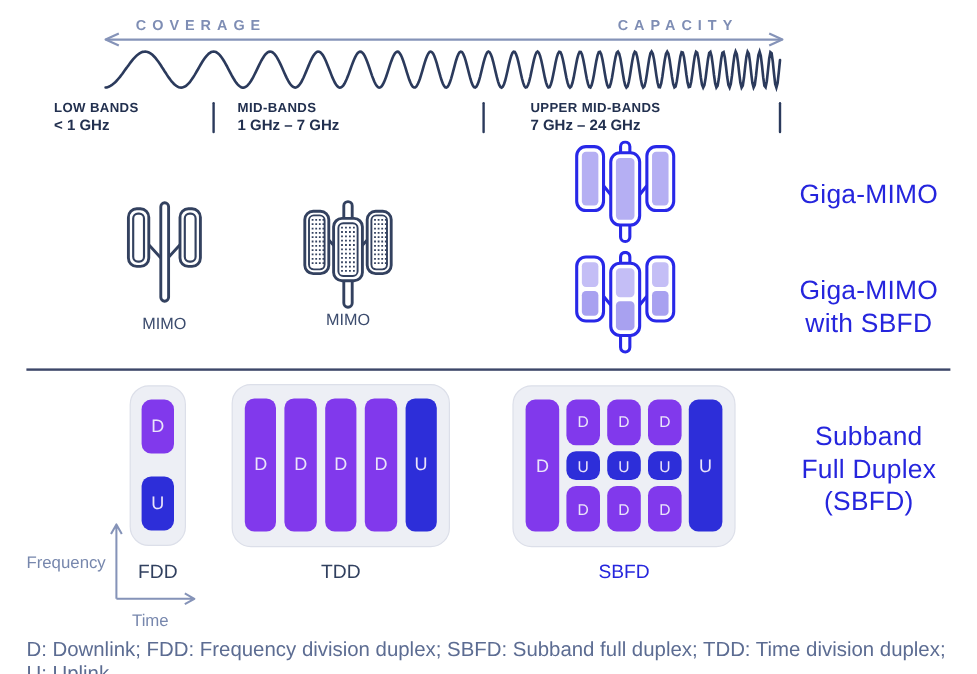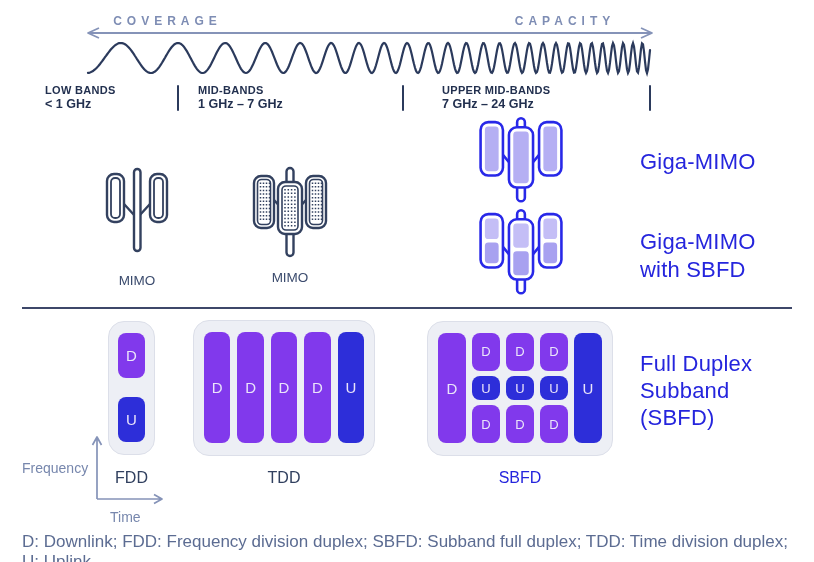--- a/index.html
+++ b/index.html
@@ -8,22 +8,22 @@
   .abs{position:absolute;}
 
   
   .cap-label{font-size:12px;font-weight:700;letter-spacing:5px;color:#7e8db4;text-align:center;}
   .band{width:170px;text-align:left;color:#22304f;}
   .band .bname{font-size:11px;font-weight:700;letter-spacing:.3px;line-height:13px;}
   .band .brange{font-size:12.5px;font-weight:600;line-height:15px;}
   .tick{width:2px;height:26px;background:#2b3a5c;border-radius:1px;}
 
   
-  .ant-label{font-size:13.5px;color:#3c4c6e;text-align:center;line-height:18px;margin-top:11px;}
-  .blue-head{font-size:22px;font-weight:500;color:#2525dd;line-height:28px;letter-spacing:.2px;}
+  .ant-label{font-size:13.5px;color:#3c4c6e;text-align:center;line-height:18px;}
+  .blue-head{font-size:22px;font-weight:500;color:#2525dd;text-align:center;line-height:28px;letter-spacing:.2px;}
 
   .divider{height:2px;background:#3d4769;}
 
   
   .panel{background:#edeff5;border:1.5px solid #dcdfe9;border-radius:16px;box-sizing:border-box;
          display:flex;}
   .panel-v{flex-direction:column;justify-content:space-between;padding:11px 9px 12px 9px;}
   .panel-h{flex-direction:row;gap:7px;padding:11px 10px 12px 10px;}
   .blk{border-radius:8px;display:flex;align-items:center;justify-content:center;
        color:#eae4fa;font-weight:500;font-size:15px;}
@@ -216,22 +216,22 @@
           <span>D</span>
         </div>
       </div>
       <div class="blk bar u">
         <span>U</span>
       </div>
     </div>
   <div class="abs duplex-label blue" style="left:427px;top:469px;width:186px;">SBFD</div>
 
   <div class="abs blue-head" style="left:640px;top:350px;width:168px;line-height:27px;">
+    <div>Subband</div>
     <div>Full Duplex</div>
-    <div>Subband</div>
     <div>(SBFD)</div>
   </div>
 
   <svg class="abs" style="left:85px;top:428px;" width="90" height="78" viewBox="0 0 90 78">
     <g stroke="#8593b8" stroke-width="1.7" fill="none" stroke-linejoin="round">
       <path d="M12 71 V10 M7.5 17 L12 9 L16.5 17"></path>
       <path d="M12 71 H76 M69 66.5 L77 71 L69 75.5"></path>
     </g>
   </svg>
   <div class="abs axis-label" style="left:22px;top:460px;">Frequency</div>

